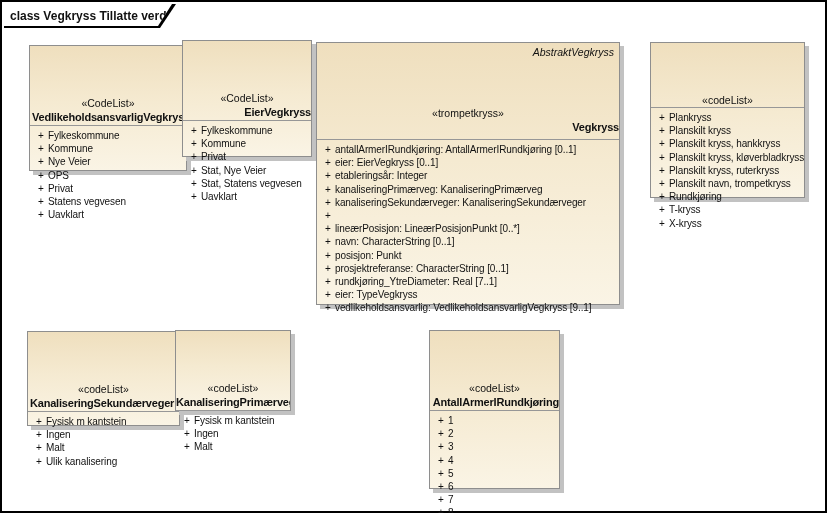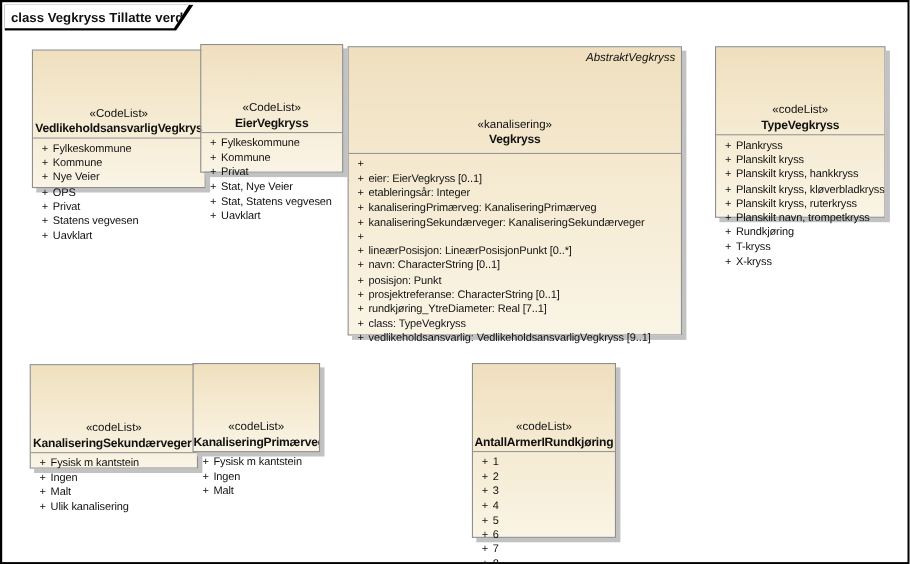--- a/index.html
+++ b/index.html
@@ -34,21 +34,21 @@
     box-shadow:4px 4px 0 0 #C2C2C2;
   }
   .box-header { border-bottom:1px solid #979797; padding-top:3px; }
   .vegkryss-header { padding-bottom:4px; }
   .box-tag {
     text-align:right; font-size:10.5px; font-style:italic;
     line-height:13px; padding-right:5px; white-space:nowrap;
   }
   .stereotype { text-align:center; font-size:10.5px; line-height:13px; white-space:nowrap;margin-top:48px; }
   .box-name {
-    text-align:center; font-size:11px; font-weight:bold; line-height:15px;
+    text-align:right; font-size:11px; font-weight:bold; line-height:15px;
     letter-spacing:-0.2px; white-space:nowrap; overflow:hidden;
   }
   .clip-left { text-align:left; padding-left:2px; }
   .box-items { padding-top:3px; overflow:hidden; }
   .item { display:flex; height:13.2px; line-height:13px; }
   .plus { flex:0 0 18px; padding-left:8px; font-size:10px; }
   .item-text { font-size:10px; letter-spacing:-0.1px; white-space:nowrap; }
 
   
   .box-a { left:27px;  top:43px;  width:158px; height:126px; z-index:1; }
@@ -136,26 +136,27 @@
         <div class="item">
           <span class="plus">+</span>
           <span class="item-text">Uavklart</span>
         </div>
       </div>
   </div>
 
   <div class="uml-box box-c">
     <div class="box-header vegkryss-header">
       <div class="box-tag">AbstraktVegkryss</div>
-      <div class="stereotype">«kanalisering»</div>
+      <div class="stereotype">«trompetkryss»</div>
       <div class="box-name">Vegkryss</div>
     </div>
     <div class="box-items">
         <div class="item">
           <span class="plus">+</span>
+          <span class="item-text">antallArmerIRundkjøring: AntallArmerIRundkjøring [0..1]</span>
         </div>
         <div class="item">
           <span class="plus">+</span>
           <span class="item-text">eier: EierVegkryss [0..1]</span>
         </div>
         <div class="item">
           <span class="plus">+</span>
           <span class="item-text">etableringsår: Integer</span>
         </div>
         <div class="item">
@@ -184,33 +185,32 @@
         <div class="item">
           <span class="plus">+</span>
           <span class="item-text">prosjektreferanse: CharacterString [0..1]</span>
         </div>
         <div class="item">
           <span class="plus">+</span>
           <span class="item-text">rundkjøring_YtreDiameter: Real [7..1]</span>
         </div>
         <div class="item">
           <span class="plus">+</span>
-          <span class="item-text">class: TypeVegkryss</span>
+          <span class="item-text">eier: TypeVegkryss</span>
         </div>
         <div class="item">
           <span class="plus">+</span>
           <span class="item-text">vedlikeholdsansvarlig: VedlikeholdsansvarligVegkryss [9..1]</span>
         </div>
       </div>
   </div>
 
   <div class="uml-box box-d">
     <div class="box-header">
       <div class="stereotype">«codeList»</div>
-      <div class="box-name">TypeVegkryss</div>
     </div>
     <div class="box-items">
         <div class="item">
           <span class="plus">+</span>
           <span class="item-text">Plankryss</span>
         </div>
         <div class="item">
           <span class="plus">+</span>
           <span class="item-text">Planskilt kryss</span>
         </div>

